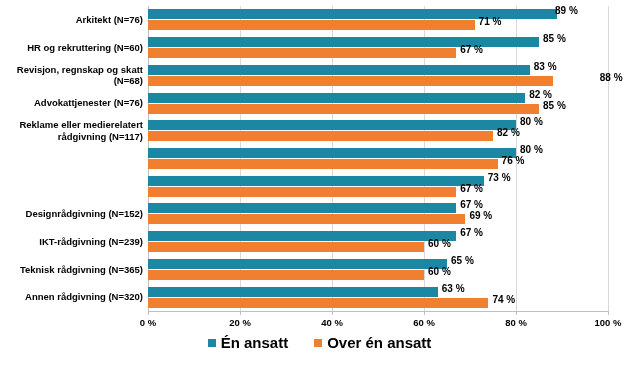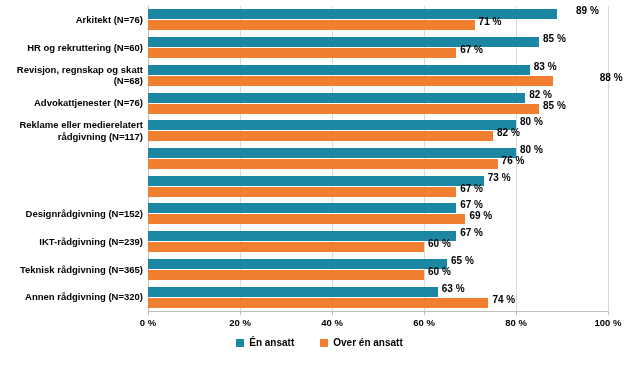--- a/index.html
+++ b/index.html
@@ -146,21 +146,21 @@
     gap: 5px;
   }
   .legend-swatch {
     width: 8px;
     height: 8px;
     display: inline-block;
   }
   .legend-swatch.s0 { background: #1b87a3; }
   .legend-swatch.s1 { background: #f08030; }
   .legend-text {
-    font-size: 10px;
+    font-size: 15px;
     line-height: 12px;
     color: #000000;
     font-weight: 600;
     white-space: nowrap;
   }
 </style>
 </head>
 <body>
 
 <div id="chart-root">
@@ -203,21 +203,21 @@
         <div class="gridline" style="left: 92px;"></div>
         <div class="gridline" style="left: 184px;"></div>
         <div class="gridline" style="left: 276px;"></div>
         <div class="gridline" style="left: 368px;"></div>
         <div class="gridline" style="left: 460px;"></div>
       </div>
     <div id="rows">
         <div class="row" style="top: 3.36364px;">
           <div class="bar-wrap">
             <div class="bar s0" style="width: 409.4px;"></div>
-            <div class="bar-label" style="left: 428px;">89 %</div>
+            <div class="bar-label" style="left: 407px;">89 %</div>
           </div>
           <div class="bar-wrap">
             <div class="bar s1" style="width: 326.6px;"></div>
             <div class="bar-label" style="left: 330.6px;">71 %</div>
           </div>
         </div>
         <div class="row" style="top: 31.0909px;">
           <div class="bar-wrap">
             <div class="bar s0" style="width: 391px;"></div>
             <div class="bar-label" style="left: 395px;">85 %</div>

